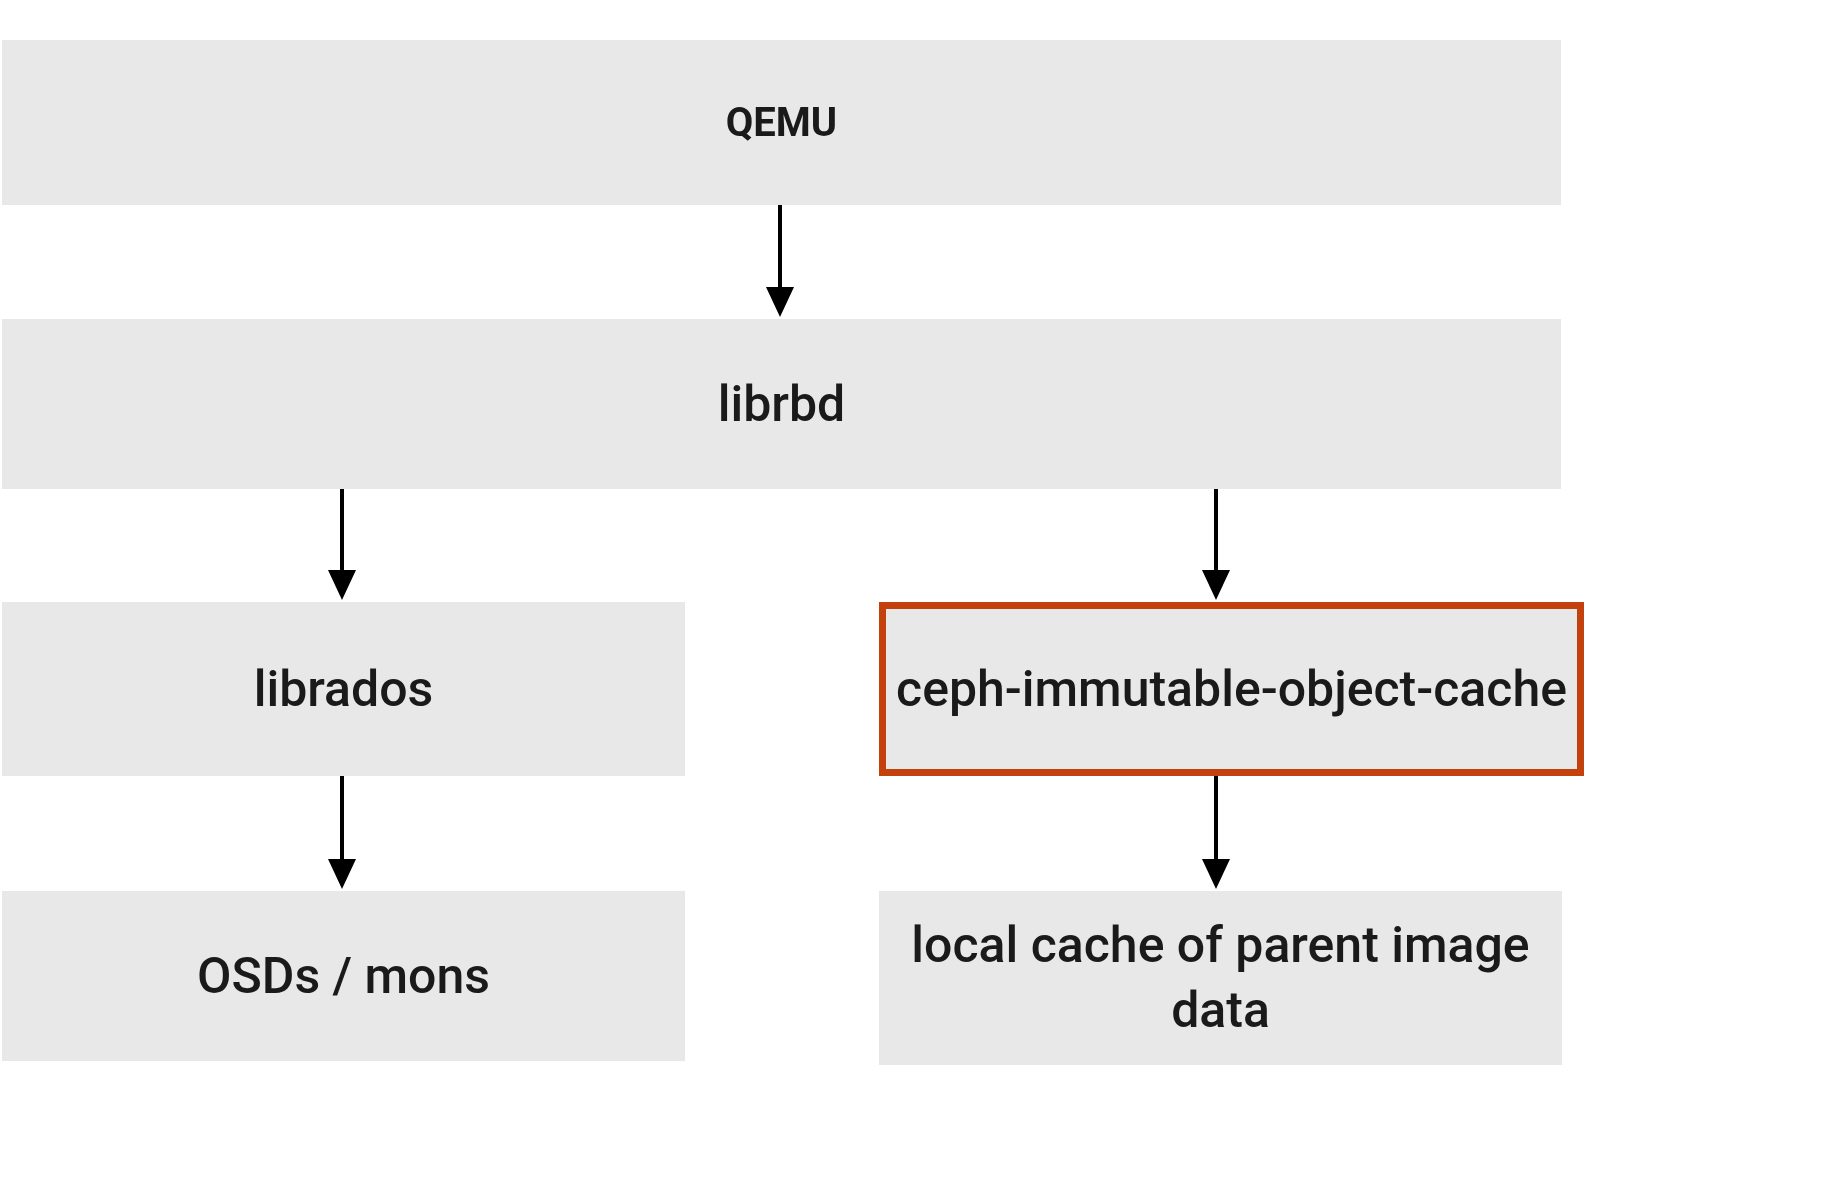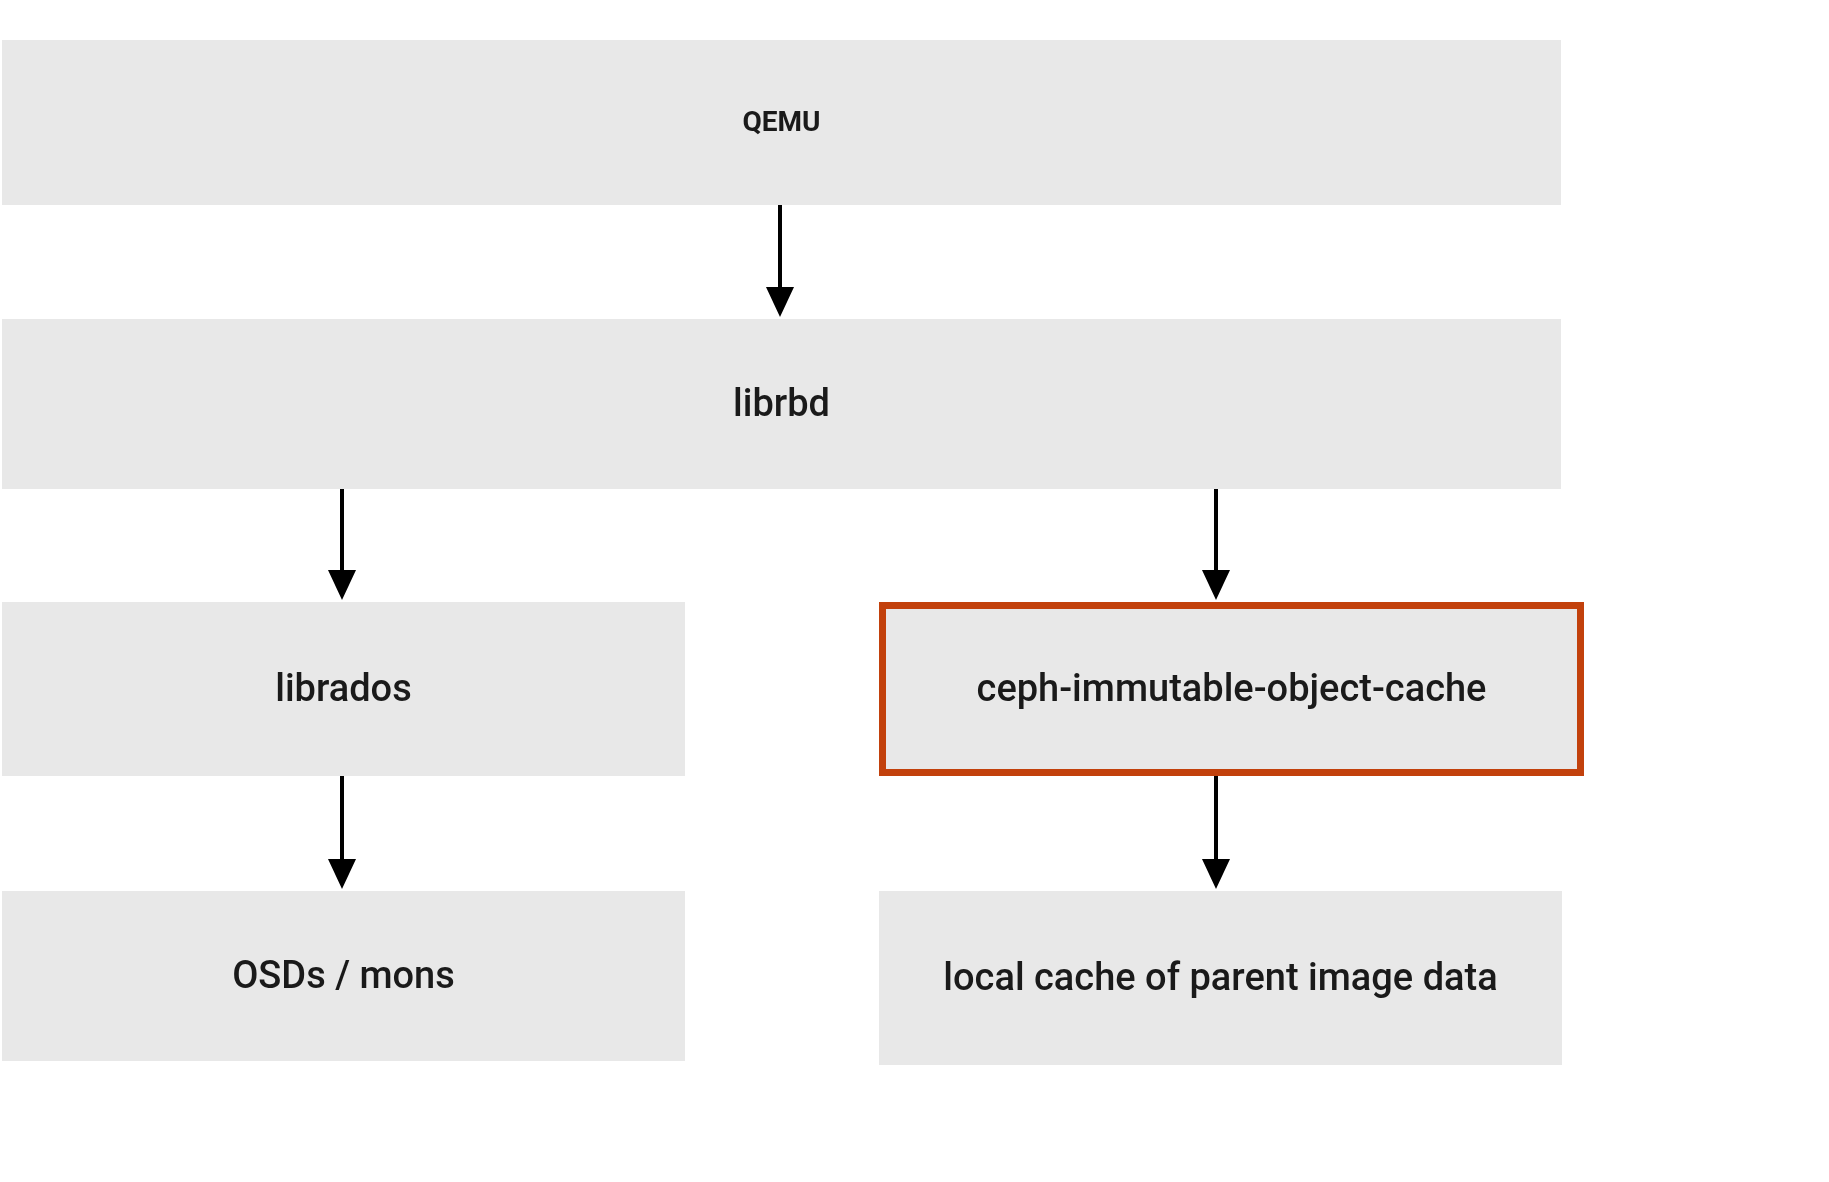--- a/index.html
+++ b/index.html
@@ -14,33 +14,33 @@
       height: 1182px;
       position: relative;
     }
     .box {
       background: #e8e8e8;
       position: absolute;
       display: flex;
       flex-direction: column;
       align-items: center;
       justify-content: center;
-      font-size: 38px;
+      font-size: 50px;
       font-weight: 500;
       color: #1a1a1a;
       text-align: center;
       line-height: 1.3;
     }
     .box-qemu {
       top: 40px;
       left: 2px;
       width: 1559px;
       height: 165px;
       font-weight: 700;
-      font-size: 28px;
+      font-size: 40px;
       text-align: right;
     }
     .box-librbd {
       top: 319px;
       left: 2px;
       width: 1559px;
       height: 170px;
     }
     .box-librados {
       top: 602px;

